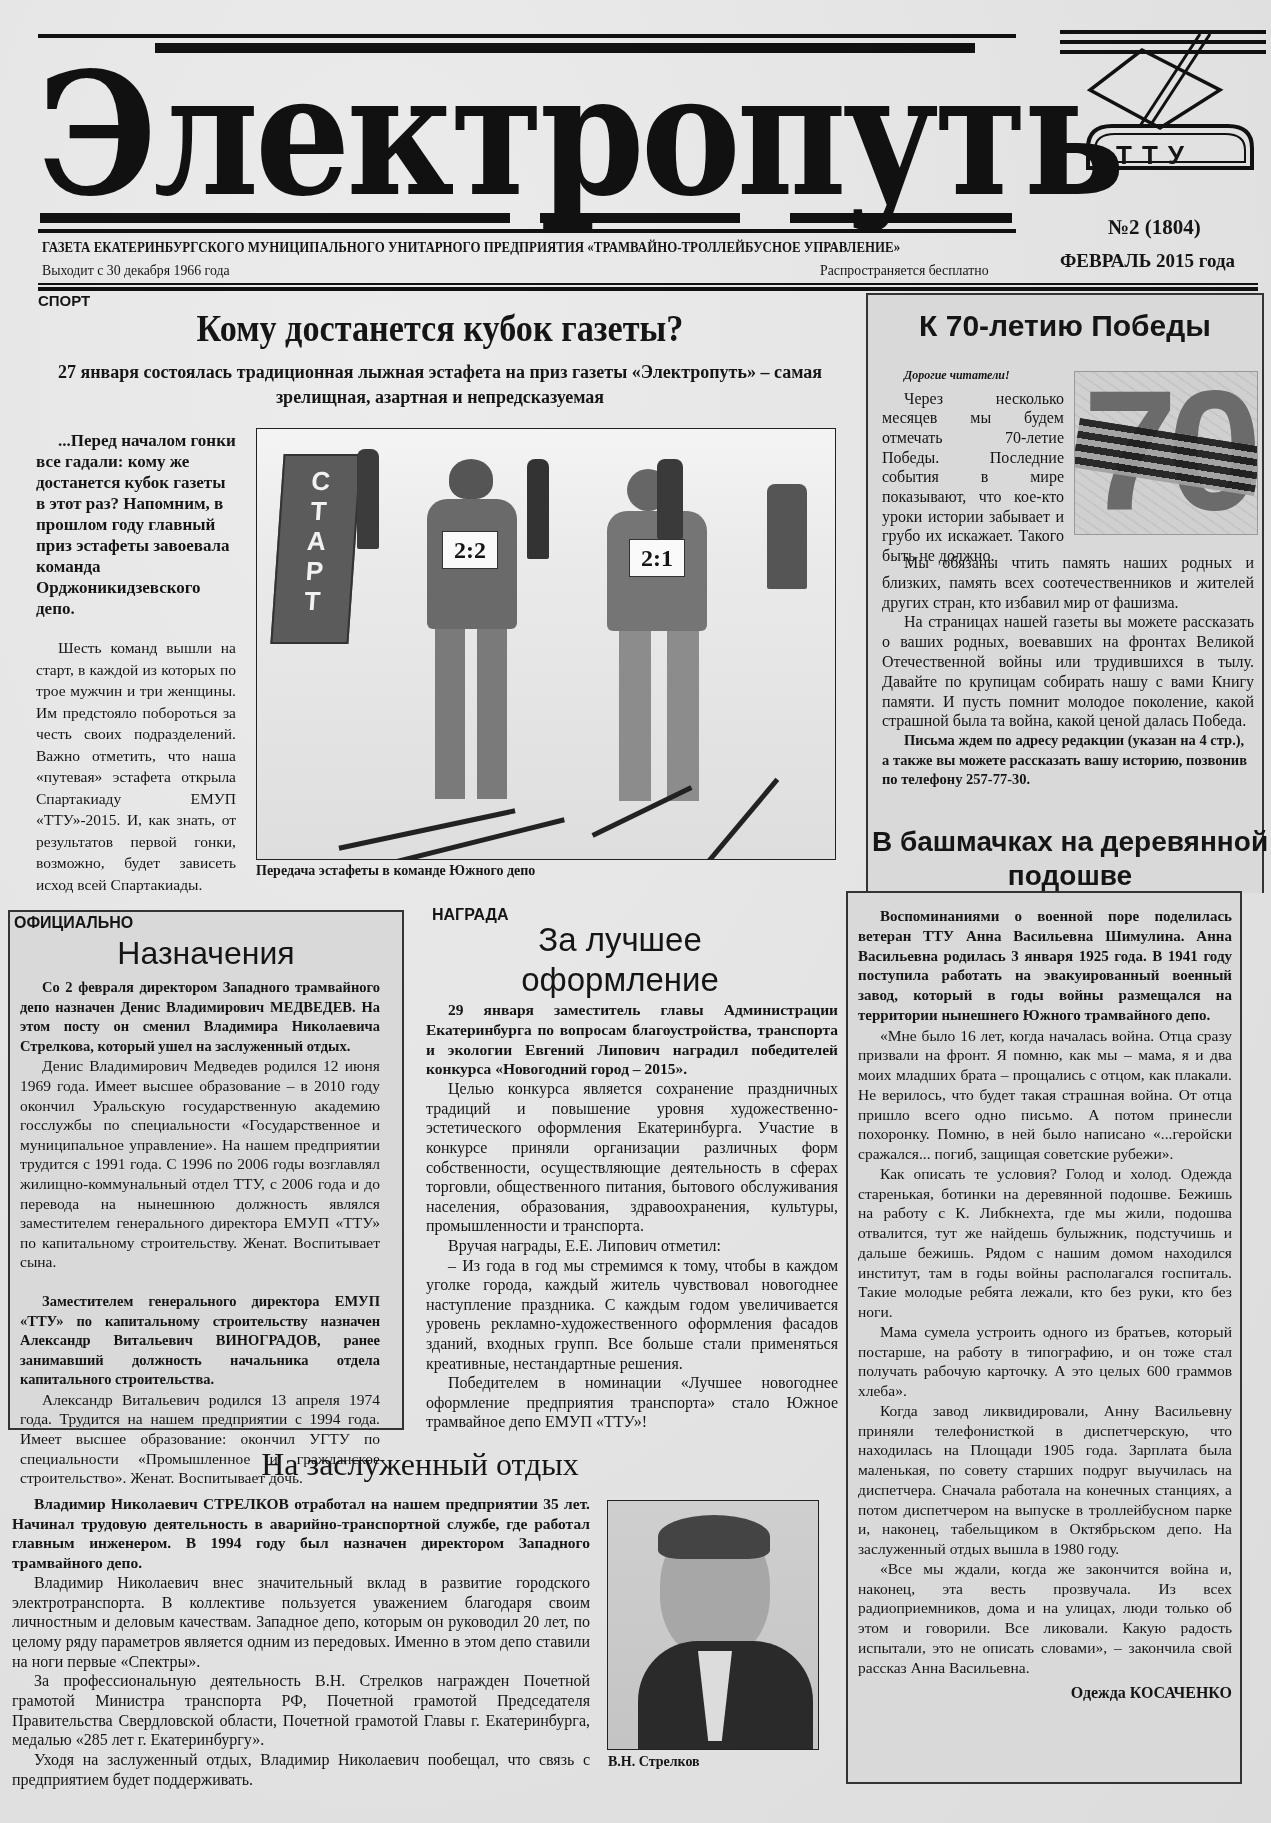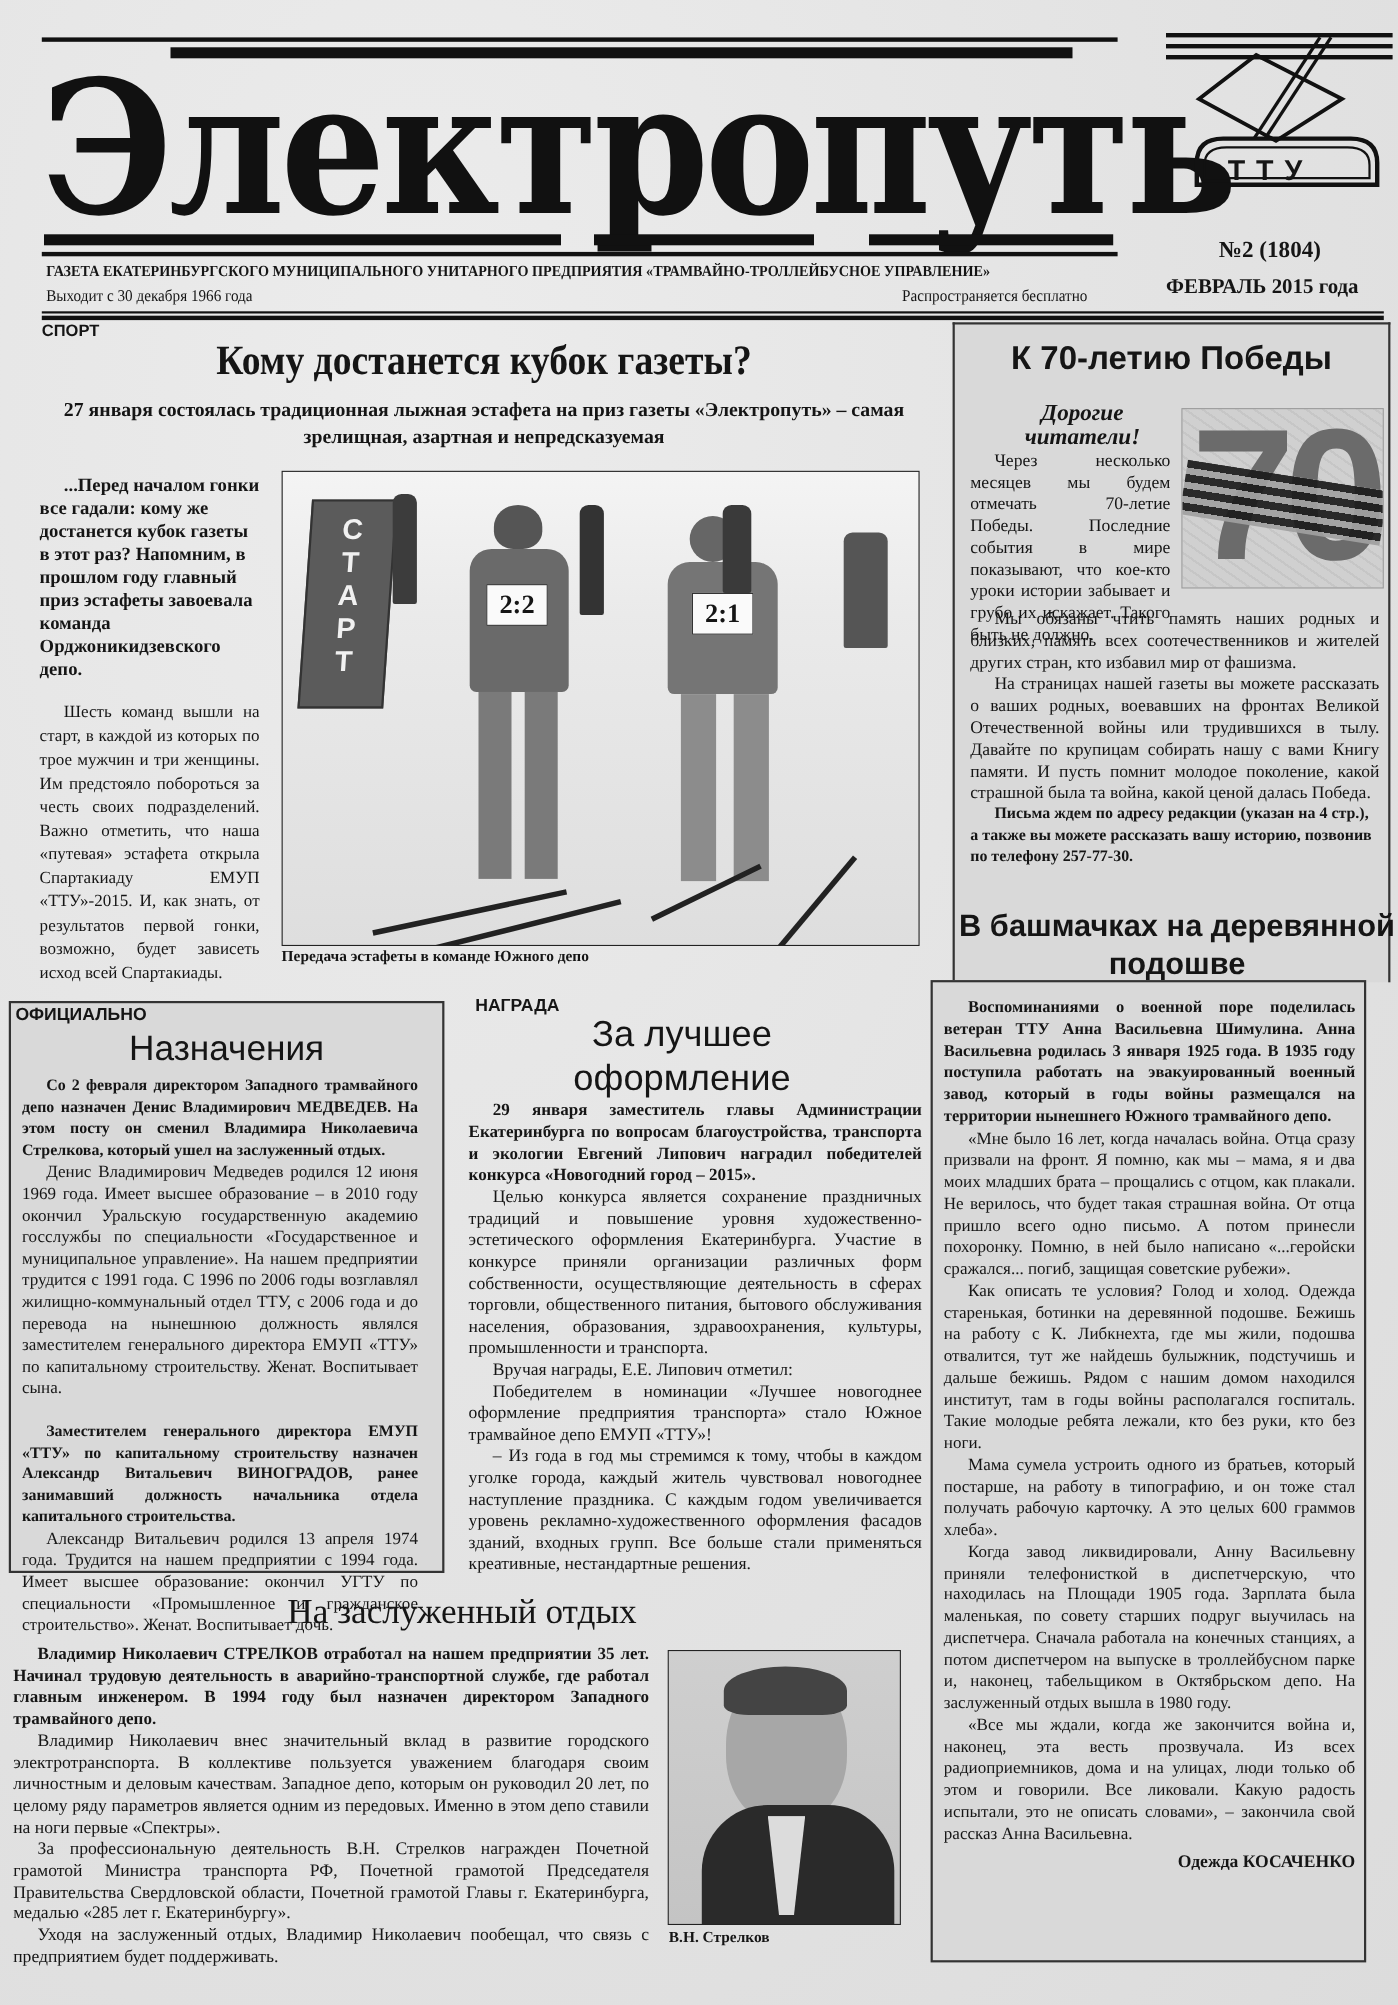--- a/index.html
+++ b/index.html
@@ -136,21 +136,21 @@
   </div>
 
   <div class="box" style="left:866px;top:293px;width:398px;height:600px;border-bottom:none;">
     <div class="sans-head" style="margin-top:14px;font-weight:bold;font-size:30px;">К 70-летию Победы</div>
 
     <div class="abs" style="left:206px;top:76px;width:184px;height:164px;background:repeating-linear-gradient(35deg,#d0d0d0 0 7px,#c6c6c6 7px 9px);border:1px solid #999;overflow:hidden;">
       <div class="abs" style="left:8px;top:-12px;font-family:'Liberation Sans',sans-serif;font-weight:bold;font-size:170px;line-height:180px;color:#6b6b6b;letter-spacing:-10px;">70</div>
       <div class="abs" style="left:0;top:60px;width:184px;height:50px;background:repeating-linear-gradient(180deg,#1b1b1b 0 7px,#a0a0a0 7px 13px);transform:rotate(9deg);opacity:0.92;"></div>
     </div>
     <div class="abs txt" style="left:14px;top:70px;width:182px;">
-      <p style="font-style:italic;font-weight:bold;font-size:21px;margin-left:22px;margin-bottom:2px;text-align:center;">Дорогие читатели!</p>
+      <p style="font-style:italic;font-weight:bold;font-size:12px;margin-left:22px;margin-bottom:2px;">Дорогие читатели!</p>
       <p class="p" style="font-size:16px;line-height:19.7px;">Через несколько месяцев мы будем отмечать 70-летие Победы. Последние события в мире показывают, что кое-кто уроки истории забывает и грубо их искажает. Такого быть не должно.</p>
     </div>
     <div class="abs txt" style="left:14px;top:258px;width:372px;font-size:16px;line-height:19.8px;">
       <p class="p">Мы обязаны чтить память наших родных и близких, память всех соотечественников и жителей других стран, кто избавил мир от фашизма.</p>
       <p class="p">На страницах нашей газеты вы можете рассказать о ваших родных, воевавших на фронтах Великой Отечественной войны или трудившихся в тылу. Давайте по крупицам собирать нашу с вами Книгу памяти. И пусть помнит молодое поколение, какой страшной была та война, какой ценой далась Победа.</p>
       <p class="p lead" style="font-size:14.5px;line-height:19.5px;text-align:left;">Письма ждем по адресу редакции (указан на 4 стр.), а также вы можете рассказать вашу историю, позвонив по телефону 257-77-30.</p>
     </div>
     <div class="sans-head abs" style="left:0;top:530px;width:404px;font-weight:bold;font-size:28px;line-height:34px;">В башмачках на деревянной подошве</div>
   </div>
 
@@ -165,28 +165,28 @@
     </div>
   </div>
 
   <div>
     <div class="abs rubric" style="left:432px;top:906px;font-size:16px;">НАГРАДА</div>
     <div class="abs sans-head" style="left:470px;top:920px;width:300px;font-size:33px;line-height:40px;">За лучшее оформление</div>
     <div class="abs txt" style="left:426px;top:1000px;width:412px;font-size:16px;line-height:19.6px;">
       <p class="p lead" style="font-size:15.5px;line-height:19.8px;">29 января заместитель главы Администрации Екатеринбурга по вопросам благоустройства, транспорта и экологии Евгений Липович наградил победителей конкурса «Новогодний город – 2015».</p>
       <p class="p">Целью конкурса является сохранение праздничных традиций и повышение уровня художественно-эстетического оформления Екатеринбурга. Участие в конкурсе приняли организации различных форм собственности, осуществляющие деятельность в сферах торговли, общественного питания, бытового обслуживания населения, образования, здравоохранения, культуры, промышленности и транспорта.</p>
       <p class="p">Вручая награды, Е.Е. Липович отметил:</p>
+      <p class="p">– Из года в год мы стремимся к тому, чтобы в каждом уголке города, каждый житель чувствовал новогоднее наступление праздника. С каждым годом увеличивается уровень рекламно-художественного оформления фасадов зданий, входных групп. Все больше стали применяться креативные, нестандартные решения.</p>
       <p class="p">Победителем в номинации «Лучшее новогоднее оформление предприятия транспорта» стало Южное трамвайное депо ЕМУП «ТТУ»!</p>
-      <p class="p">– Из года в год мы стремимся к тому, чтобы в каждом уголке города, каждый житель чувствовал новогоднее наступление праздника. С каждым годом увеличивается уровень рекламно-художественного оформления фасадов зданий, входных групп. Все больше стали применяться креативные, нестандартные решения.</p>
     </div>
   </div>
 
   <div class="box" style="left:846px;top:891px;width:396px;height:893px;">
     <div class="txt" style="padding:14px 8px 0 10px;font-size:15.5px;line-height:19.75px;">
-      <p class="p lead" style="font-size:15px;">Воспоминаниями о военной поре поделилась ветеран ТТУ Анна Васильевна Шимулина. Анна Васильевна родилась 3 января 1925 года. В 1935 году поступила работать на эвакуированный военный завод, который в годы войны размещался на территории нынешнего Южного трамвайного депо.</p>
+      <p class="p lead" style="font-size:15px;">Воспоминаниями о военной поре поделилась ветеран ТТУ Анна Васильевна Шимулина. Анна Васильевна родилась 3 января 1925 года. В 1941 году поступила работать на эвакуированный военный завод, который в годы войны размещался на территории нынешнего Южного трамвайного депо.</p>
       <p class="p">«Мне было 16 лет, когда началась война. Отца сразу призвали на фронт. Я помню, как мы – мама, я и два моих младших брата – прощались с отцом, как плакали. Не верилось, что будет такая страшная война. От отца пришло всего одно письмо. А потом принесли похоронку. Помню, в ней было написано «...геройски сражался... погиб, защищая советские рубежи».</p>
       <p class="p">Как описать те условия? Голод и холод. Одежда старенькая, ботинки на деревянной подошве. Бежишь на работу с К. Либкнехта, где мы жили, подошва отвалится, тут же найдешь булыжник, подстучишь и дальше бежишь. Рядом с нашим домом находился институт, там в годы войны располагался госпиталь. Такие молодые ребята лежали, кто без руки, кто без ноги.</p>
       <p class="p">Мама сумела устроить одного из братьев, который постарше, на работу в типографию, и он тоже стал получать рабочую карточку. А это целых 600 граммов хлеба».</p>
       <p class="p">Когда завод ликвидировали, Анну Васильевну приняли телефонисткой в диспетчерскую, что находилась на Площади 1905 года. Зарплата была маленькая, по совету старших подруг выучилась на диспетчера. Сначала работала на конечных станциях, а потом диспетчером на выпуске в троллейбусном парке и, наконец, табельщиком в Октябрьском депо. На заслуженный отдых вышла в 1980 году.</p>
       <p class="p">«Все мы ждали, когда же закончится война и, наконец, эта весть прозвучала. Из всех радиоприемников, дома и на улицах, люди только об этом и говорили. Все ликовали. Какую радость испытали, это не описать словами», – закончила свой рассказ Анна Васильевна.</p>
       <p style="text-align:right;font-weight:bold;font-size:16px;margin-top:6px;">Одежда КОСАЧЕНКО</p>
     </div>
   </div>
 
   <div>

